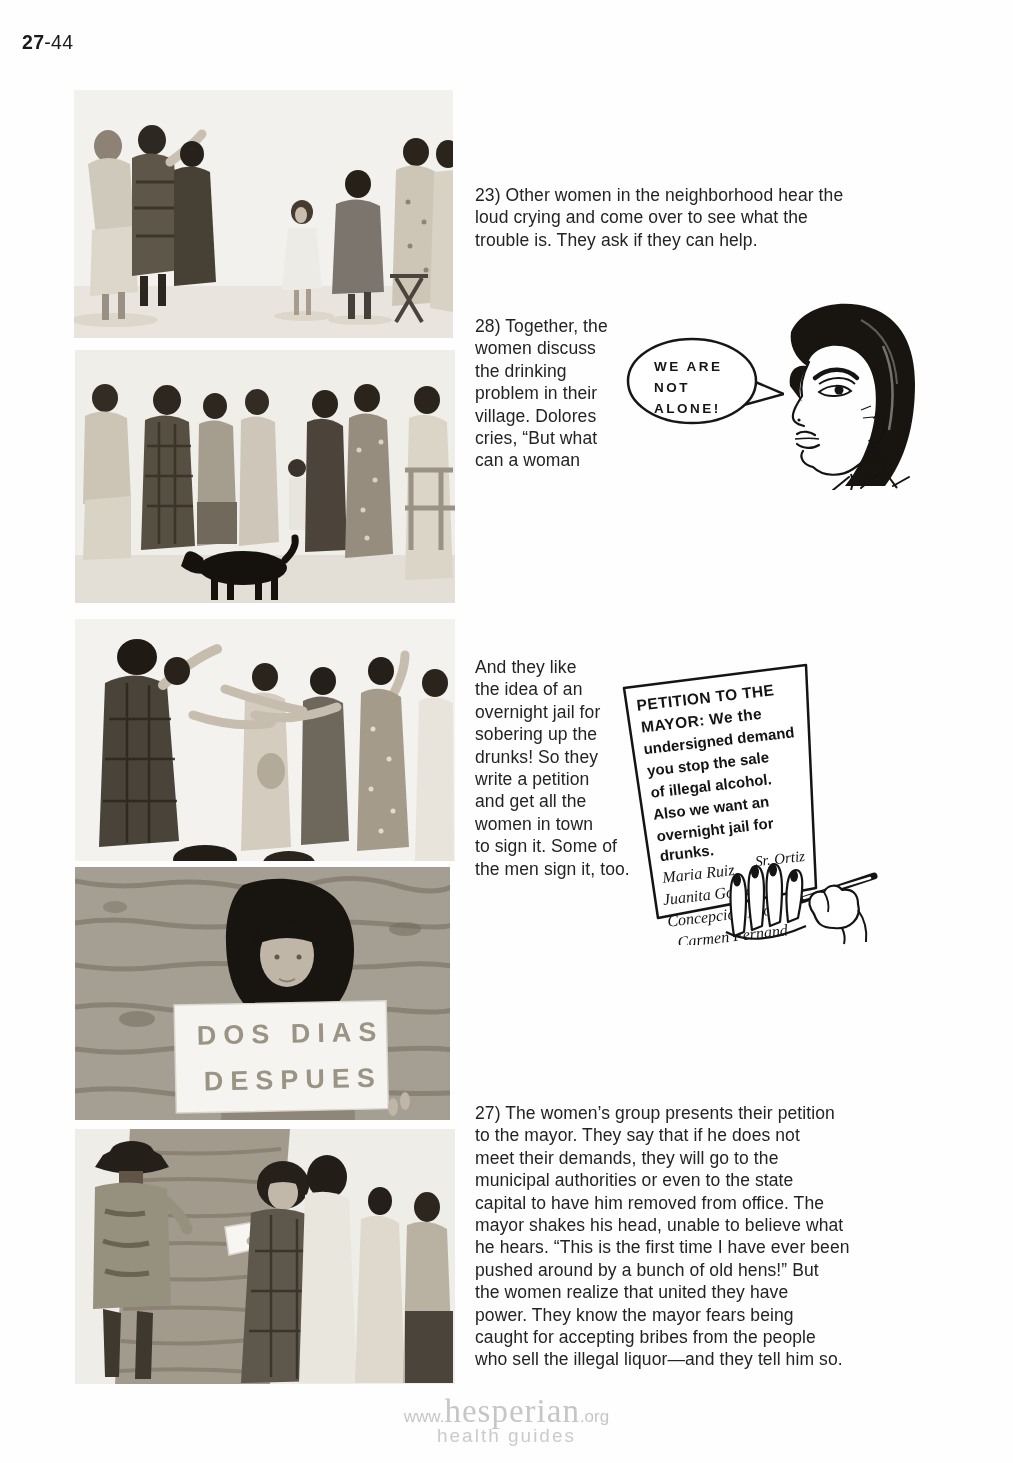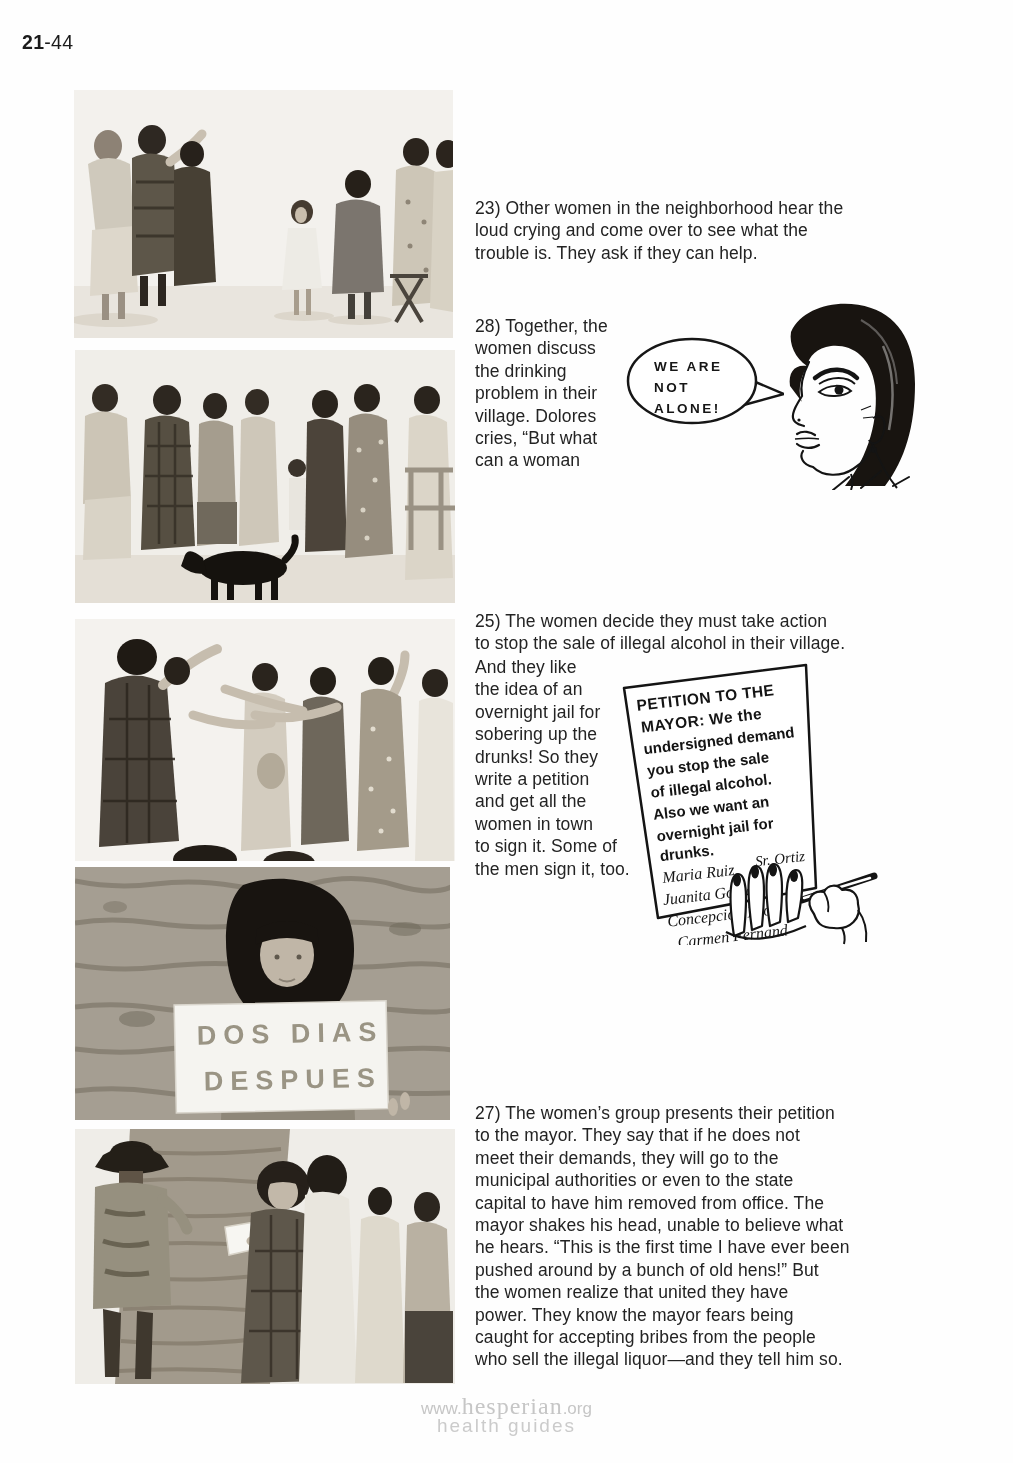--- a/index.html
+++ b/index.html
@@ -6,31 +6,31 @@
   .page{position:relative;width:1013px;height:1463px;background:#fefefe;
         font-family:"Liberation Sans",sans-serif;color:#222;overflow:hidden;}
   .pagenum{position:absolute;left:22px;top:31px;font-size:19.5px;color:#1b1b1b;letter-spacing:.3px;}
   .pagenum b{font-weight:700;}
   .para{position:absolute;white-space:pre-line;font-size:17.5px;line-height:22.4px;color:#232323;letter-spacing:.1px;}
   .photo{position:absolute;display:block;}
   .illus{position:absolute;display:block;}
   .footer{position:absolute;left:0;width:1013px;top:1393px;text-align:center;color:#c6c6c6;}
   .footer .line1 span{vertical-align:baseline;}
   .footer .small{font-size:17px;margin-top:36px;}
-  .footer .brand{font-family:"Liberation Serif",serif;font-size:24px;letter-spacing:1px;}
+  .footer .brand{font-family:"Liberation Serif",serif;font-size:33px;letter-spacing:1px;}
   .footer .tagline{font-size:19px;letter-spacing:2px;margin-top:-5px;color:#cbcbcb;}
   svg text{font-family:"Liberation Sans",sans-serif;}
   .sig{font-family:"Liberation Serif",serif;font-style:italic;}
 </style>
 </head>
 <body>
 
 <div class="page">
 
-  <div class="pagenum"><b>21</b><span>-44</span></div>
+  <div class="pagenum"><b>27</b><span>-44</span></div>
 
   <svg class="photo" style="left:74px;top:90px" width="379" height="248" viewBox="0 0 379 248">
     <title>Women and children gather outdoors to see what the trouble is</title>
     <rect width="379" height="248" fill="#f3f1ed"></rect>
     <rect y="196" width="379" height="52" fill="#e9e5de"></rect>
     <ellipse cx="40" cy="230" rx="44" ry="7" fill="#dcd6cb"></ellipse>
     <ellipse cx="230" cy="226" rx="30" ry="5" fill="#dcd6cb"></ellipse>
     <ellipse cx="286" cy="230" rx="32" ry="5" fill="#dcd6cb"></ellipse>
     <ellipse cx="34" cy="56" rx="14" ry="16" fill="#8d8275"></ellipse>
     <path d="M14,74 Q34,62 56,74 L60,140 22,146 Z" fill="#cfc9bc"></path>
@@ -195,32 +195,30 @@
     <path d="M180,122 h60 M176,162 h66 M174,202 h70 M196,86 v162 M222,90 v160" stroke="#332d24" stroke-width="2.5" fill="none" opacity=".8"></path>
     <ellipse cx="252" cy="48" rx="20" ry="22" fill="#221d17"></ellipse>
     <path d="M230,66 Q252,58 274,70 L282,254 224,254 Z" fill="#e9e6de"></path>
     <ellipse cx="305" cy="72" rx="12" ry="14" fill="#241f19"></ellipse>
     <path d="M286,90 Q305,82 324,94 L330,254 280,254 Z" fill="#ded9cc"></path>
     <ellipse cx="352" cy="78" rx="13" ry="15" fill="#2c261f"></ellipse>
     <path d="M332,96 Q352,88 372,100 L378,254 328,254 Z" fill="#b9b1a2"></path>
     <rect x="330" y="182" width="48" height="72" fill="#4a443b"></rect>
   </svg>
 
-  <div class="para" style="left:475px;top:197px;width:432px">23) Other women in the neighborhood hear the
+  <div class="para" style="left:475px;top:184px;width:432px">23) Other women in the neighborhood hear the
 loud crying and come over to see what the
 trouble is. They ask if they can help.</div>
   <div class="para" style="left:475px;top:315px;width:175px">28) Together, the
 women discuss
 the drinking
 problem in their
 village. Dolores
 cries, “But what
 can a woman</div>
-  <div class="para" style="left:475px;top:610px;width:445px">25) The women decide they must take action
-to stop the sale of illegal alcohol in their village.</div>
   <div class="para" style="left:475px;top:656px;width:175px">And they like
 the idea of an
 overnight jail for
 sobering up the
 drunks! So they
 write a petition
 and get all the
 women in town
 to sign it. Some of
 the men sign it, too.</div>

